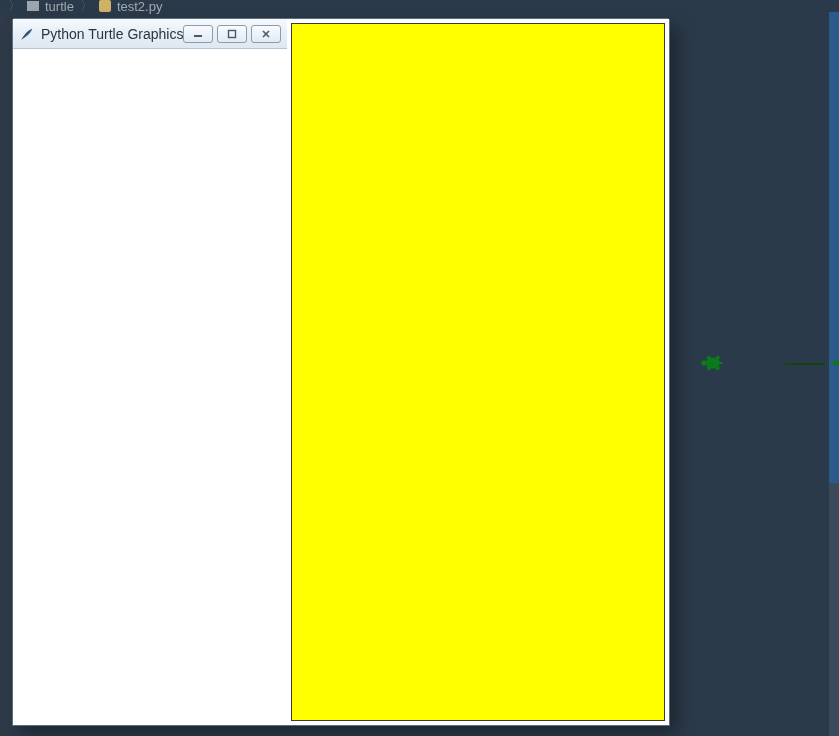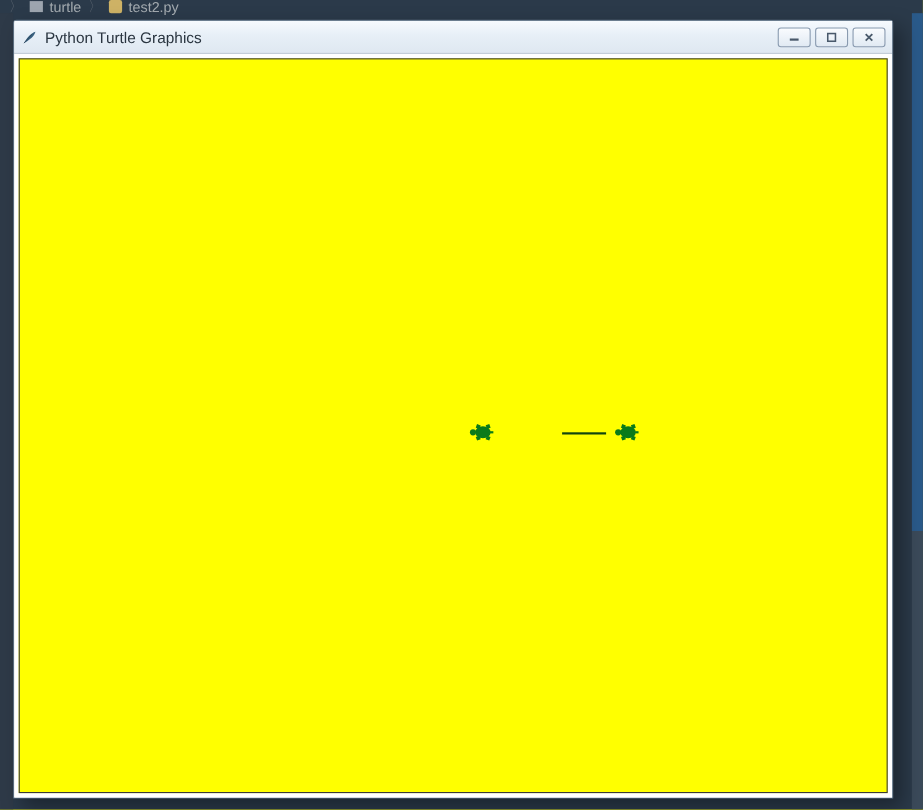--- a/index.html
+++ b/index.html
@@ -54,28 +54,28 @@
       right: 0;
       top: 12px;
       bottom: 0;
       width: 10px;
       background: linear-gradient(to bottom, #2a5a8a 0%, #2a5a8a 65%, #3b4a5a 65%, #3b4a5a 100%);
     }
     .window {
       position: absolute;
       left: 12px;
       top: 18px;
-      width: 800px;
+      width: 658px;
       height: 708px;
       background: #fff;
       border: 1px solid #5b6f83;
       border-radius: 3px 3px 0 0;
       box-shadow: 8px 8px 18px rgba(0,0,0,0.35);
       display: flex;
-      flex-direction: column;
+      flex-direction: row;
     }
     .titlebar {
       height: 30px;
       background: linear-gradient(to bottom, #f6fafe 0%, #e7eff7 45%, #dfe8f1 100%);
       border-bottom: 1px solid #b6c3d0;
       display: flex;
       align-items: center;
       padding: 0 6px;
     }
     .titlebar-icon {

